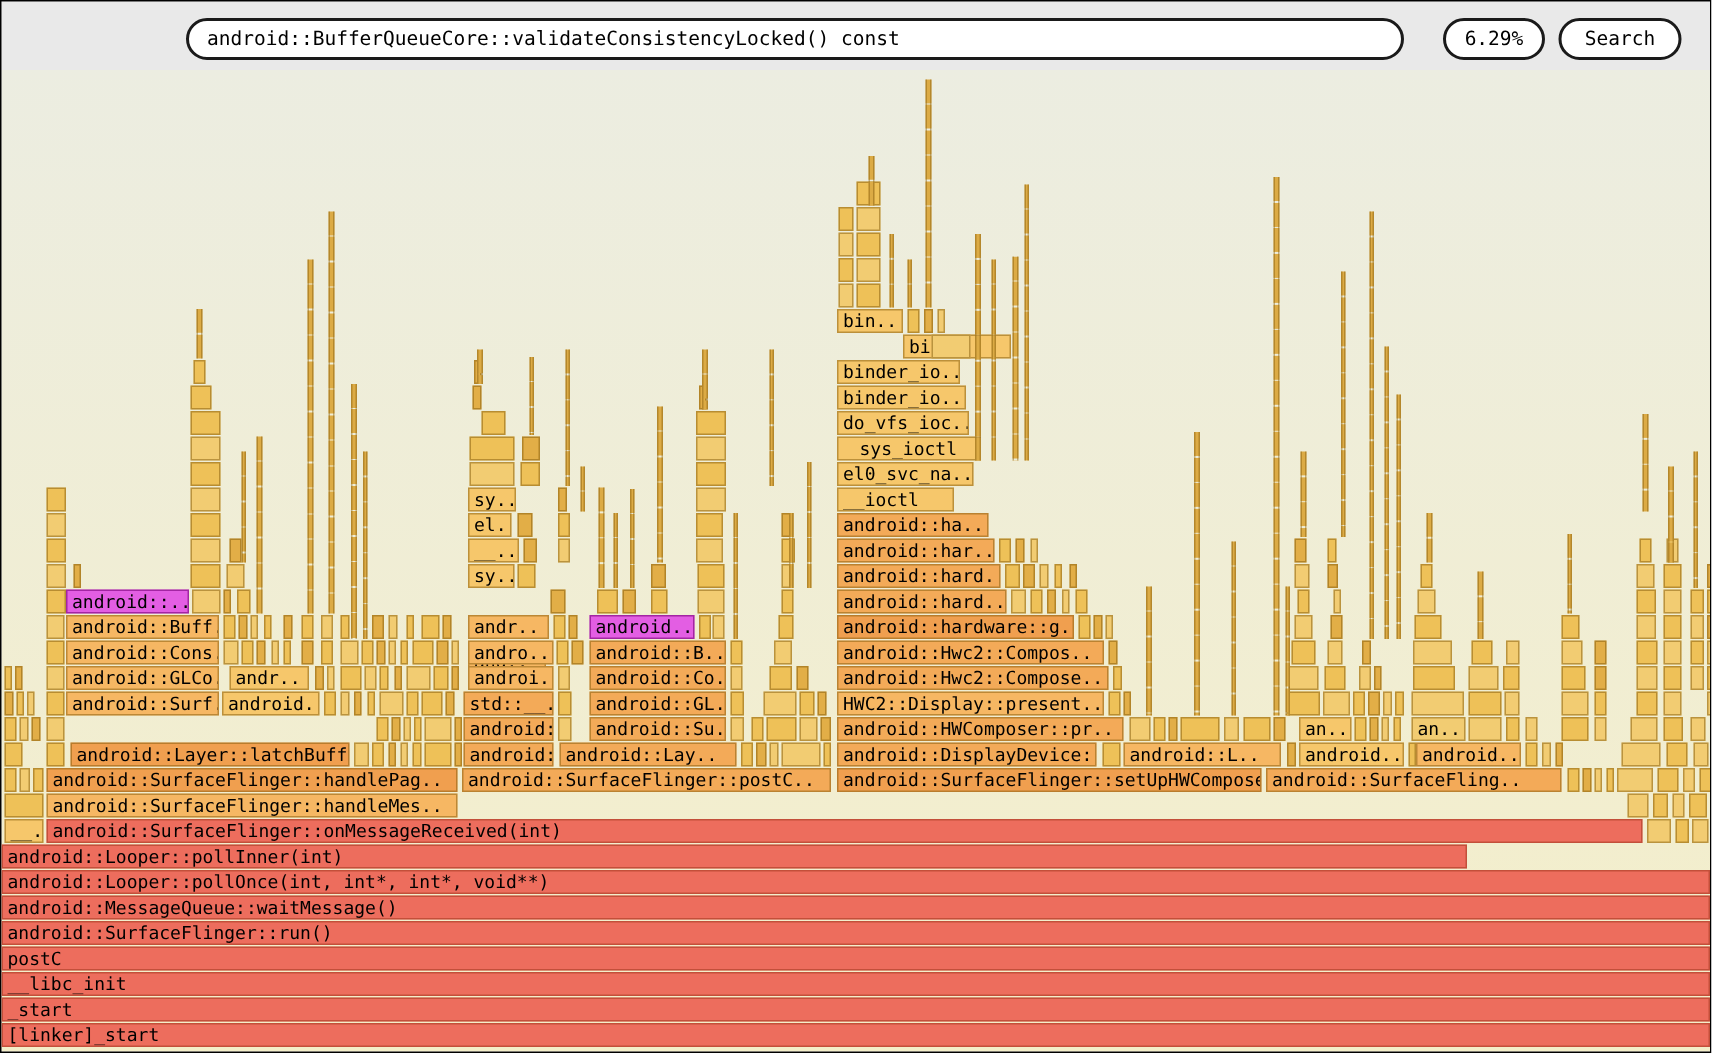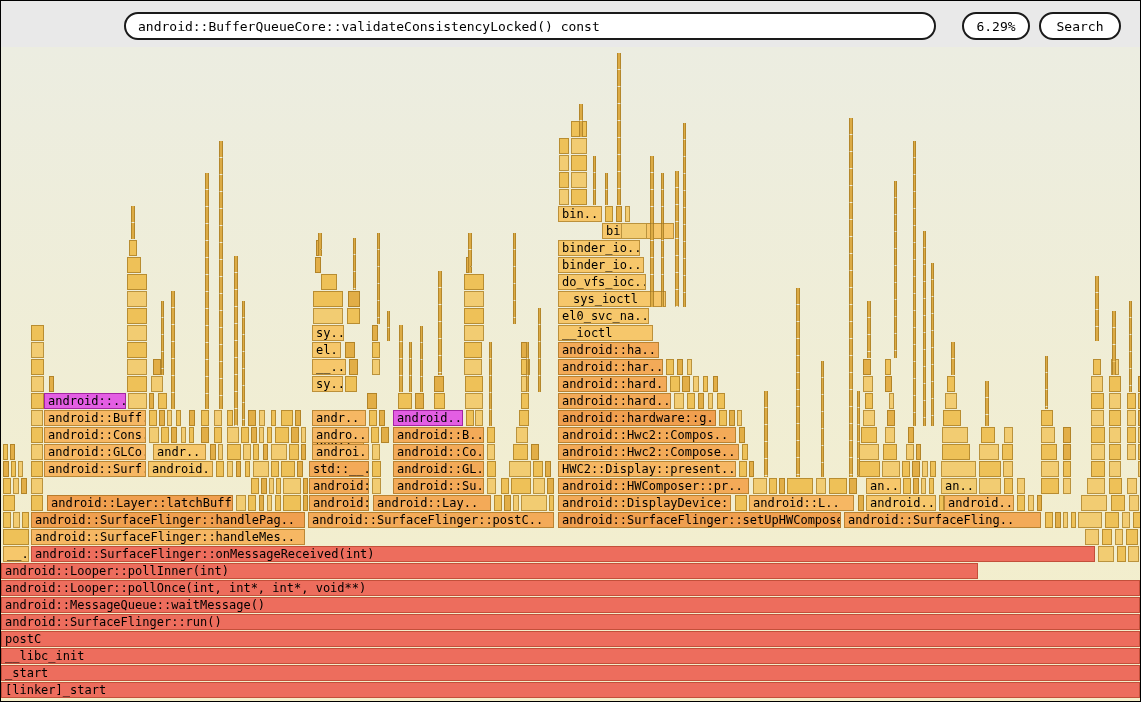--- a/index.html
+++ b/index.html
@@ -53,32 +53,32 @@
       <div class="frame" style="left: 465px; top: 256px; width: 5px; background: rgb(226, 174, 71);"></div>
       <div class="frame" style="left: 557px; top: 256px; width: 86px; background: rgb(246, 199, 107);">binder_io..</div>
       <div class="frame" style="left: 126px; top: 273px; width: 20px; background: rgb(238, 193, 88);"></div>
       <div class="frame" style="left: 320px; top: 273px; width: 16px; background: rgb(238, 193, 88);"></div>
       <div class="frame" style="left: 463px; top: 273px; width: 20px; background: rgb(238, 193, 88);"></div>
       <div class="frame" style="left: 557px; top: 273px; width: 88px; background: rgb(246, 199, 107);">do_vfs_ioc..</div>
       <div class="frame" style="left: 126px; top: 290px; width: 20px; background: rgb(242, 204, 114);"></div>
       <div class="frame" style="left: 312px; top: 290px; width: 30px; background: rgb(238, 193, 88);"></div>
       <div class="frame" style="left: 347px; top: 290px; width: 12px; background: rgb(226, 174, 71);"></div>
       <div class="frame" style="left: 463px; top: 290px; width: 20px; background: rgb(242, 204, 114);"></div>
-      <div class="frame" style="left: 557px; top: 290px; width: 108px; background: rgb(246, 199, 107); padding-left: 14px;">sys_ioctl</div>
+      <div class="frame" style="left: 557px; top: 290px; width: 96px; background: rgb(246, 199, 107); padding-left: 14px;">sys_ioctl</div>
       <div class="frame" style="left: 126px; top: 307px; width: 20px; background: rgb(238, 193, 88);"></div>
       <div class="frame" style="left: 312px; top: 307px; width: 30px; background: rgb(242, 204, 114);"></div>
       <div class="frame" style="left: 346px; top: 307px; width: 13px; background: rgb(238, 193, 88);"></div>
       <div class="frame" style="left: 463px; top: 307px; width: 20px; background: rgb(238, 193, 88);"></div>
       <div class="frame" style="left: 557px; top: 307px; width: 91px; background: rgb(246, 199, 107);">el0_svc_na..</div>
       <div class="frame" style="left: 30px; top: 324px; width: 13px; background: rgb(238, 193, 88);"></div>
       <div class="frame" style="left: 126px; top: 324px; width: 20px; background: rgb(242, 204, 114);"></div>
       <div class="frame" style="left: 311px; top: 324px; width: 32px; background: rgb(246, 199, 107);">sy..</div>
       <div class="frame" style="left: 371px; top: 324px; width: 6px; background: rgb(226, 174, 71);"></div>
       <div class="frame" style="left: 463px; top: 324px; width: 20px; background: rgb(242, 204, 114);"></div>
-      <div class="frame" style="left: 557px; top: 324px; width: 95px; background: rgb(246, 199, 107);">__ioctl</div>
+      <div class="frame" style="left: 557px; top: 324px; width: 78px; background: rgb(246, 199, 107);">__ioctl</div>
       <div class="frame" style="left: 30px; top: 341px; width: 13px; background: rgb(242, 204, 114);"></div>
       <div class="frame" style="left: 126px; top: 341px; width: 20px; background: rgb(238, 193, 88);"></div>
       <div class="frame" style="left: 311px; top: 341px; width: 29px; background: rgb(246, 199, 107);">el..</div>
       <div class="frame" style="left: 344px; top: 341px; width: 10px; background: rgb(226, 174, 71);"></div>
       <div class="frame" style="left: 371px; top: 341px; width: 8px; background: rgb(238, 193, 88);"></div>
       <div class="frame" style="left: 463px; top: 341px; width: 18px; background: rgb(238, 193, 88);"></div>
       <div class="frame" style="left: 520px; top: 341px; width: 8px; background: rgb(226, 174, 71);"></div>
       <div class="frame" style="left: 557px; top: 341px; width: 101px; background: rgb(243, 170, 88);">android::ha..</div>
       <div class="frame" style="left: 30px; top: 358px; width: 13px; background: rgb(238, 193, 88);"></div>
       <div class="frame" style="left: 126px; top: 358px; width: 20px; background: rgb(242, 204, 114);"></div>

